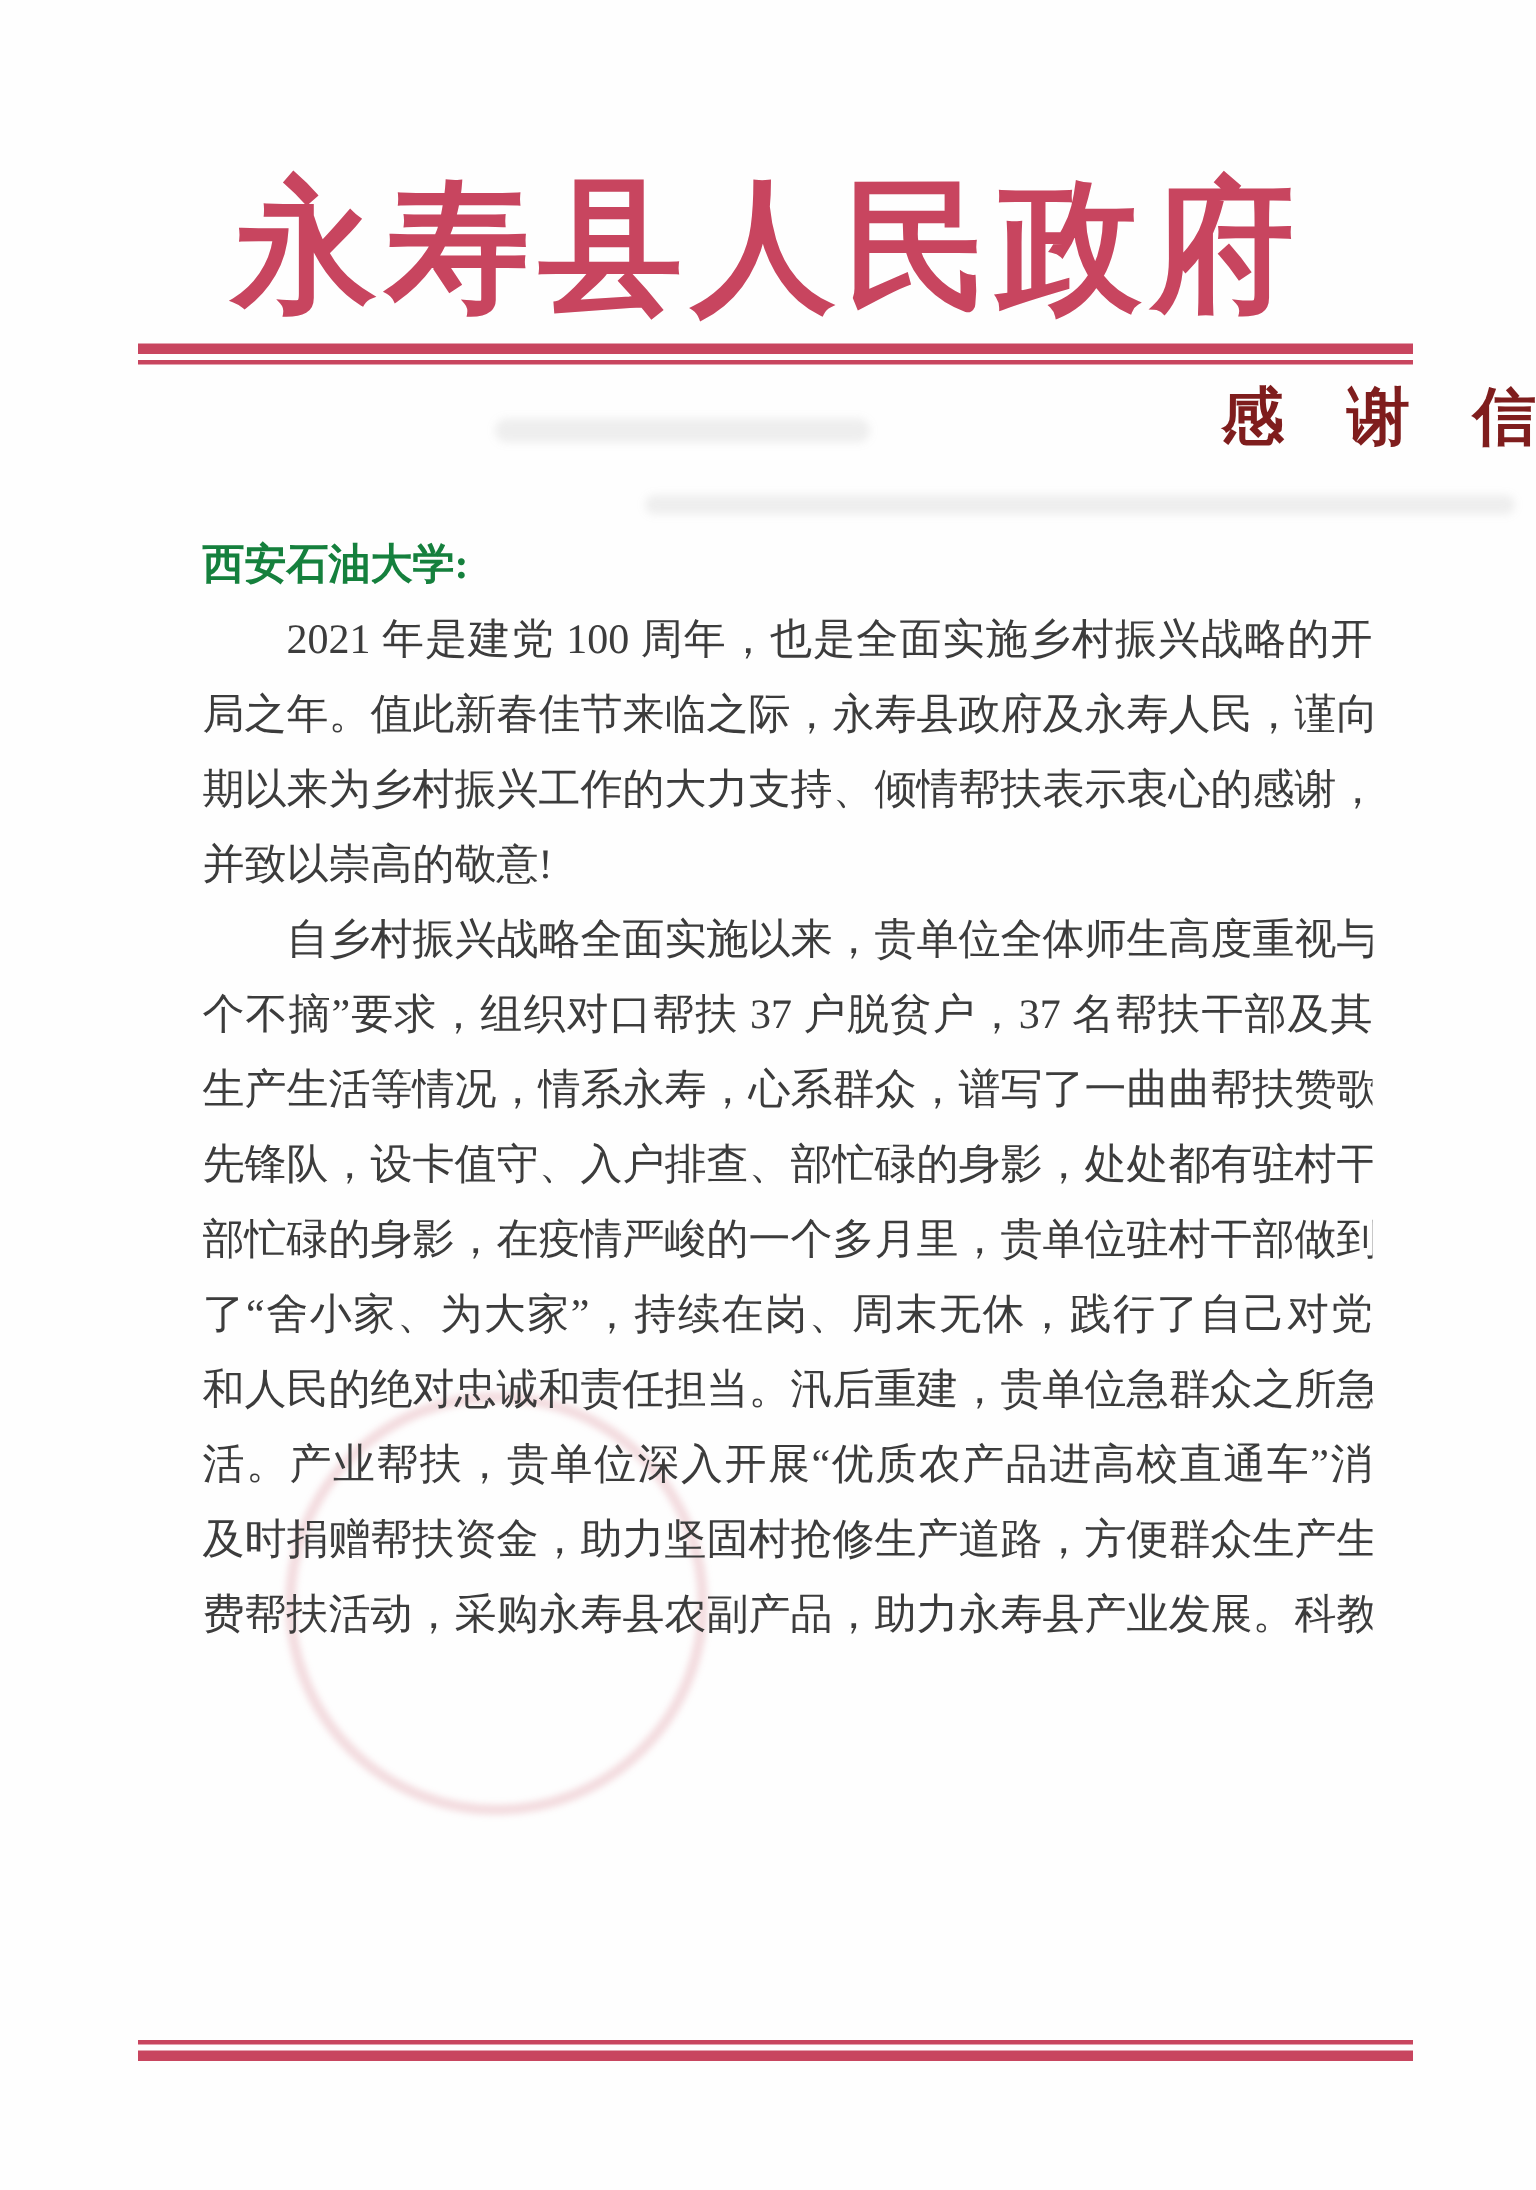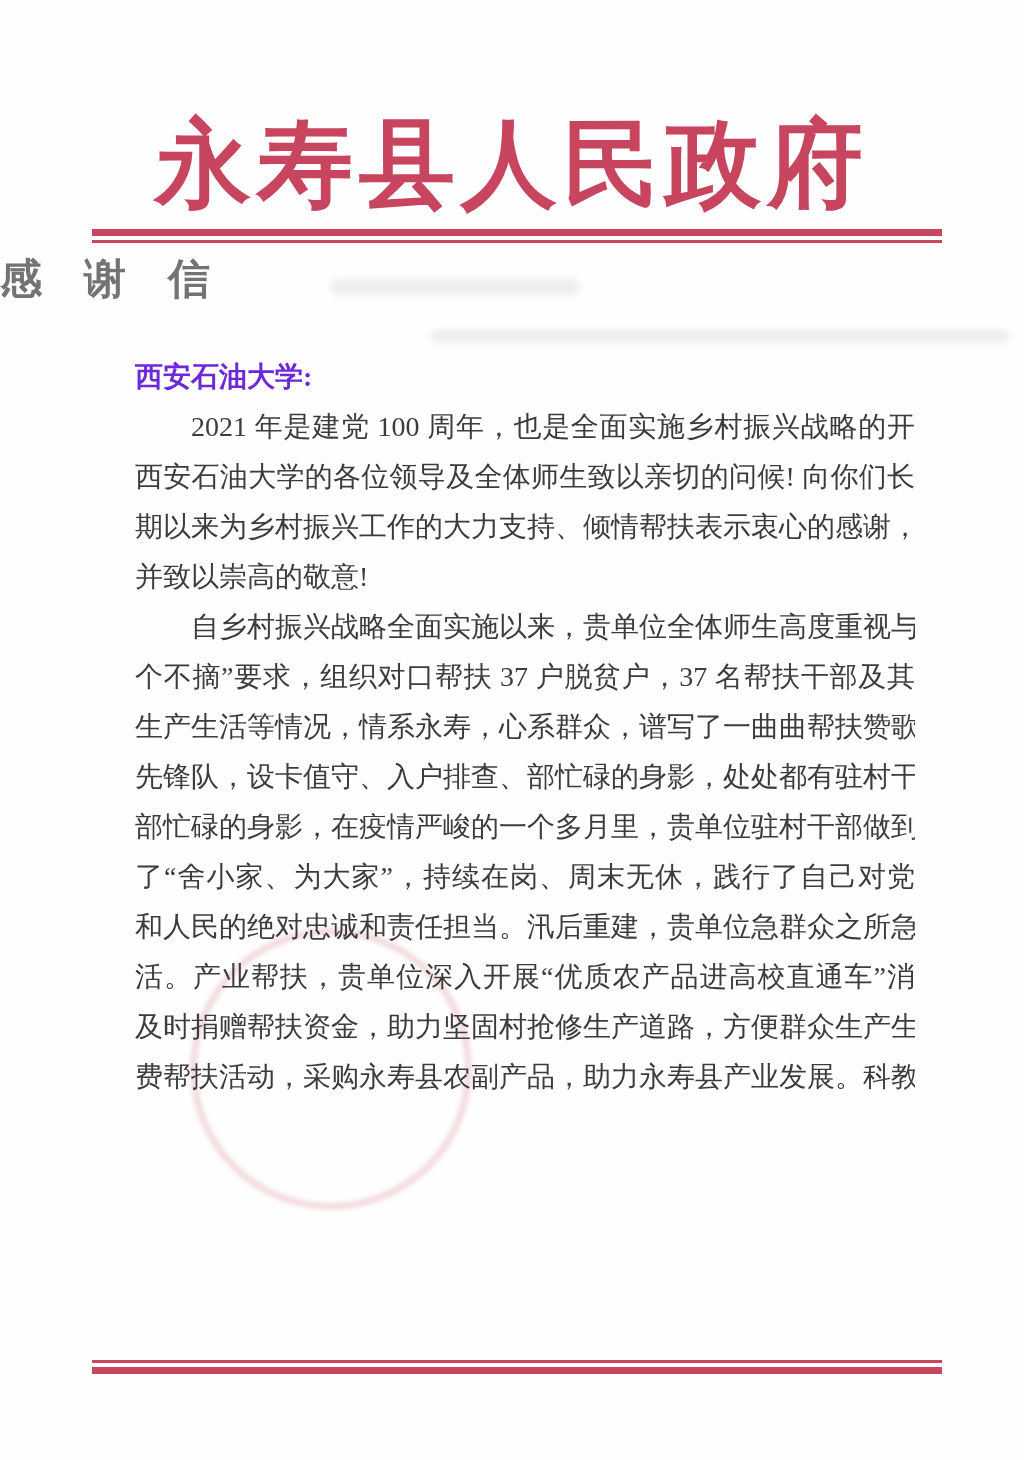--- a/index.html
+++ b/index.html
@@ -35,25 +35,25 @@
   .bar-thick { height: 7px; background: #c8455f; }
   .bar-thin  { height: 3px; background: #c8455f; }
   .bar-gap   { height: 4px; }
 
   
   .letter-title {
     position: absolute;
     top: 254px;
     left: 0;
     right: 0;
-    text-align: left;
+    text-align: right;
     font-size: 42px;
     line-height: 1.2;
     font-weight: bold;
-    color: #737373;
+    color: #7f1d1d;
     white-space: nowrap;
   }
 
   
   .body-block {
     position: absolute;
     left: 135px;
     top: 352px;
     width: 780px;
     font-size: 28px;
@@ -65,21 +65,21 @@
     overflow: hidden;
     text-align: justify;
     text-align-last: justify;
     white-space: nowrap;
   }
   .line.short { text-align-last: left; }
   .line.indent { text-indent: 56px; }
   .salutation {
     height: 50px;
     font-weight: bold;
-    color: #6d28d9;
+    color: #15803d;
     text-align: left;
   }
 
   
   .seal {
     position: absolute;
     left: 190px;
     top: 928px;
     width: 268px;
     height: 268px;
@@ -114,21 +114,21 @@
   <div class="smudge smudge-a"></div>
   <div class="smudge smudge-b"></div>
 
   <div class="letter-title">感　谢　信</div>
 
   <div class="seal"></div>
 
   <div class="body-block">
     <div class="salutation">西安石油大学:</div>
     <div class="line indent">2021 年是建党 100 周年，也是全面实施乡村振兴战略的开</div>
-    <div class="line">西安石油大学的各位领导及全体师生致以亲切的问候! 向你们长</div>
+    <div class="line">局之年。值此新春佳节来临之际，永寿县政府及永寿人民，谨向</div>
     <div class="line">期以来为乡村振兴工作的大力支持、倾情帮扶表示衷心的感谢，</div>
     <div class="line short">并致以崇高的敬意!</div>
     <div class="line indent">自乡村振兴战略全面实施以来，贵单位全体师生高度重视与</div>
     <div class="line">个不摘”要求，组织对口帮扶 37 户脱贫户，37 名帮扶干部及其</div>
     <div class="line">生产生活等情况，情系永寿，心系群众，谱写了一曲曲帮扶赞歌。</div>
     <div class="line">先锋队，设卡值守、入户排查、部忙碌的身影，处处都有驻村干</div>
     <div class="line">部忙碌的身影，在疫情严峻的一个多月里，贵单位驻村干部做到</div>
     <div class="line">了“舍小家、为大家”，持续在岗、周末无休，践行了自己对党</div>
     <div class="line">和人民的绝对忠诚和责任担当。汛后重建，贵单位急群众之所急，</div>
     <div class="line">活。产业帮扶，贵单位深入开展“优质农产品进高校直通车”消</div>

